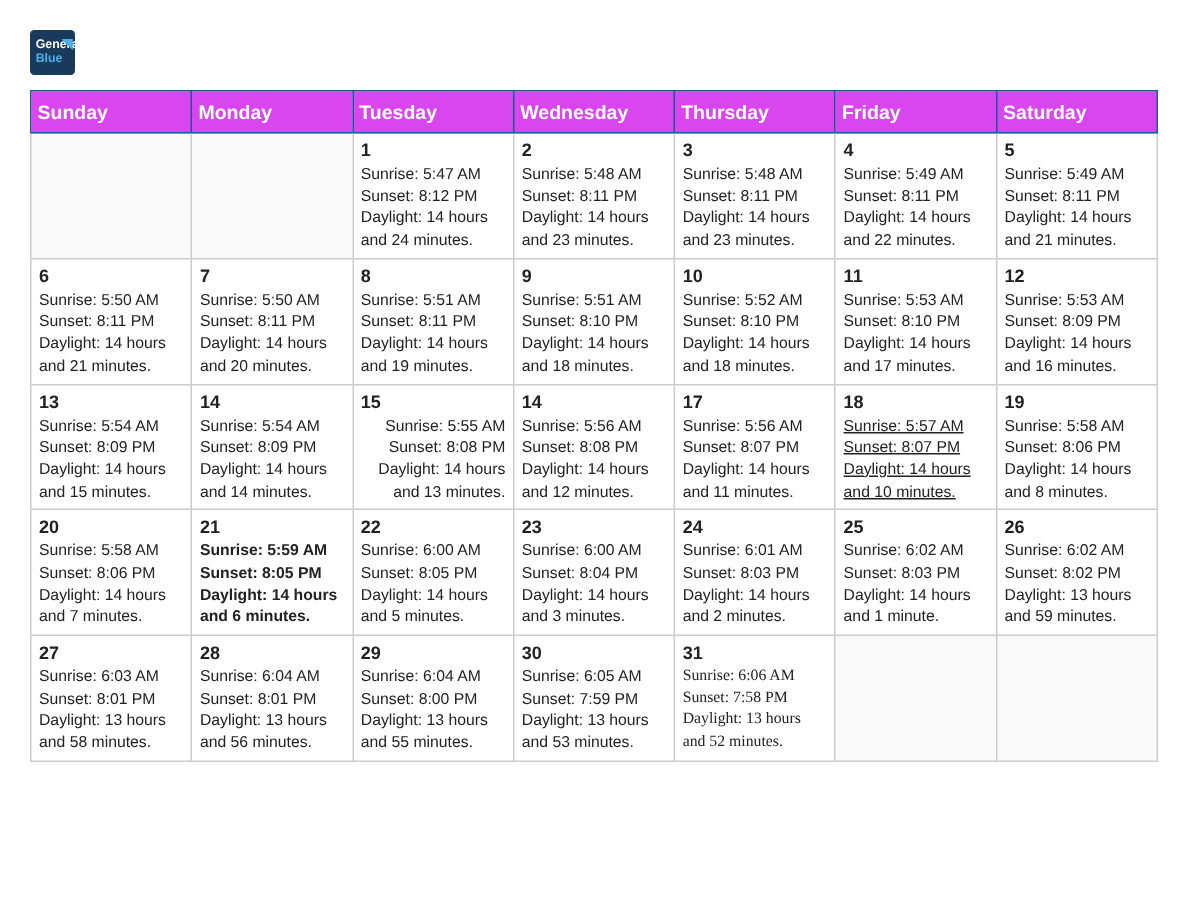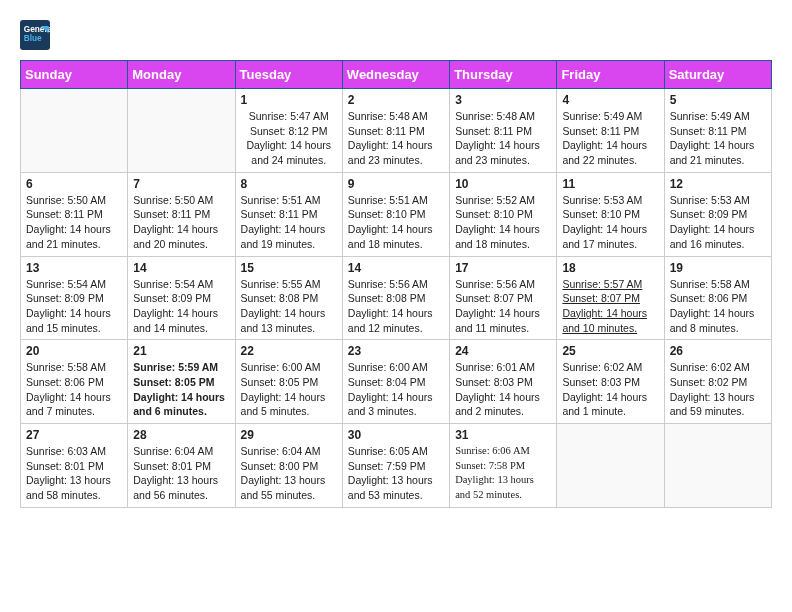--- a/index.html
+++ b/index.html
@@ -106,21 +106,21 @@
         <th>Friday</th>
         <th>Saturday</th>
       </tr>
   </thead>
   <tbody id="calendar-body">
   <tr>
         <td class="empty"></td>
         <td class="empty"></td>
         <td>
           <span class="day-number">1</span>
-          <div class="day-info" style="white-space: pre-line; text-align: center;">Sunrise: 5:47 AM
+          <div class="day-info" style="white-space: pre-line;">Sunrise: 5:47 AM
 Sunset: 8:12 PM
 Daylight: 14 hours
 and 24 minutes.</div>
         </td>
         <td>
           <span class="day-number">2</span>
           <div class="day-info" style="white-space: pre-line;">Sunrise: 5:48 AM
 Sunset: 8:11 PM
 Daylight: 14 hours
 and 23 minutes.</div>
@@ -208,21 +208,21 @@
         </td>
         <td>
           <span class="day-number">14</span>
           <div class="day-info" style="white-space: pre-line;">Sunrise: 5:54 AM
 Sunset: 8:09 PM
 Daylight: 14 hours
 and 14 minutes.</div>
         </td>
         <td>
           <span class="day-number">15</span>
-          <div class="day-info" style="white-space: pre-line;">Sunrise: 5:55 AM
+          <div class="day-info" style="white-space: pre-line; text-align: right;">Sunrise: 5:55 AM
 Sunset: 8:08 PM
 Daylight: 14 hours
 and 13 minutes.</div>
         </td>
         <td>
           <span class="day-number">14</span>
           <div class="day-info" style="white-space: pre-line;">Sunrise: 5:56 AM
 Sunset: 8:08 PM
 Daylight: 14 hours
 and 12 minutes.</div>

